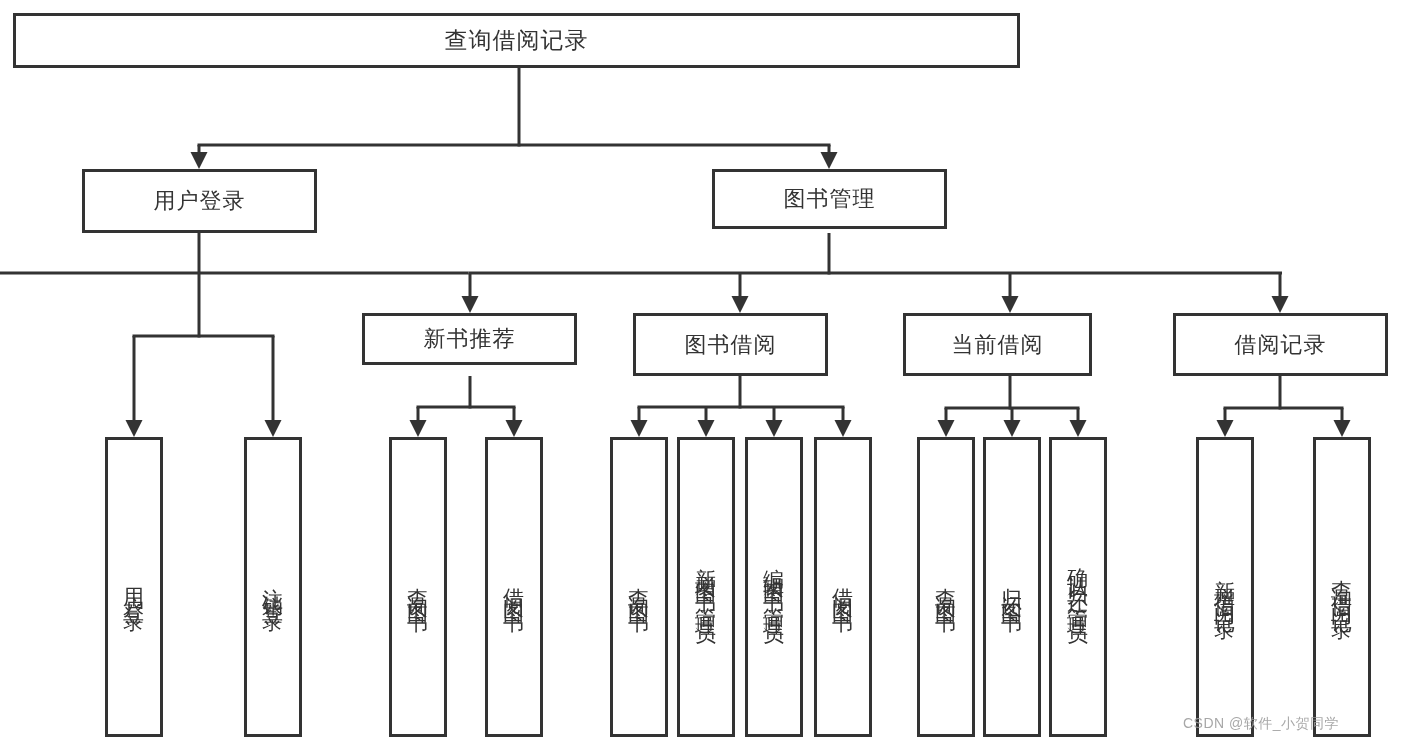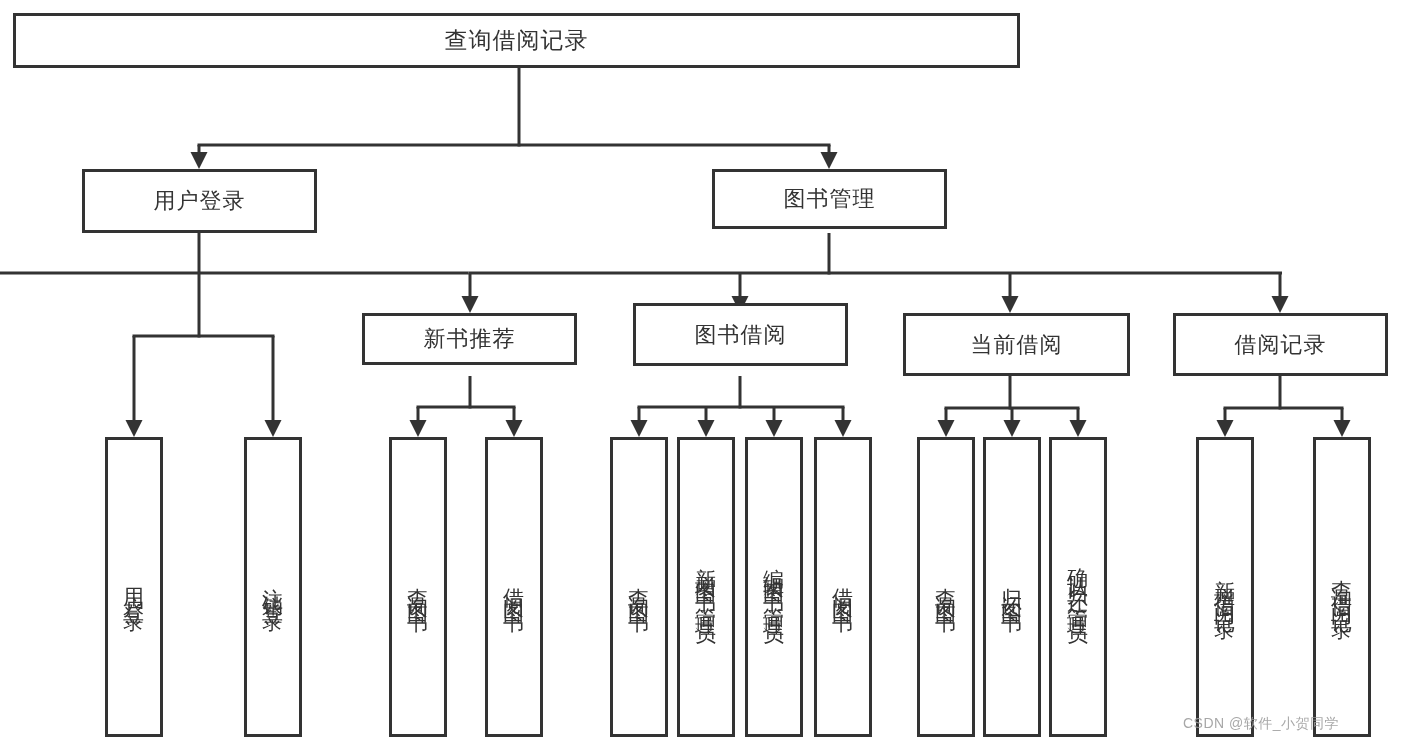--- a/index.html
+++ b/index.html
@@ -131,24 +131,24 @@
   <div class="node hbox" style="left:82px; top:169px; width:235px; height:64px;">
     <span>用户登录</span>
   </div>
   <div class="node hbox" style="left:712px; top:169px; width:235px; height:60px;">
     <span>图书管理</span>
   </div>
 
   <div class="node hbox" style="left:362px; top:313px; width:215px; height:52px;">
     <span>新书推荐</span>
   </div>
-  <div class="node hbox" style="left:633px; top:303px; width:215px; height:63px;">
+  <div class="node hbox" style="left:633px; top:313px; width:195px; height:63px;">
     <span>图书借阅</span>
   </div>
-  <div class="node hbox" style="left:903px; top:313px; width:227px; height:63px;">
+  <div class="node hbox" style="left:903px; top:313px; width:189px; height:63px;">
     <span>当前借阅</span>
   </div>
   <div class="node hbox" style="left:1173px; top:313px; width:215px; height:63px;">
     <span>借阅记录</span>
   </div>
 
   <div class="node vbox" style="left:105px;">
     <span class="vtext">用户登录</span>
   </div>
   <div class="node vbox" style="left:244px;">

